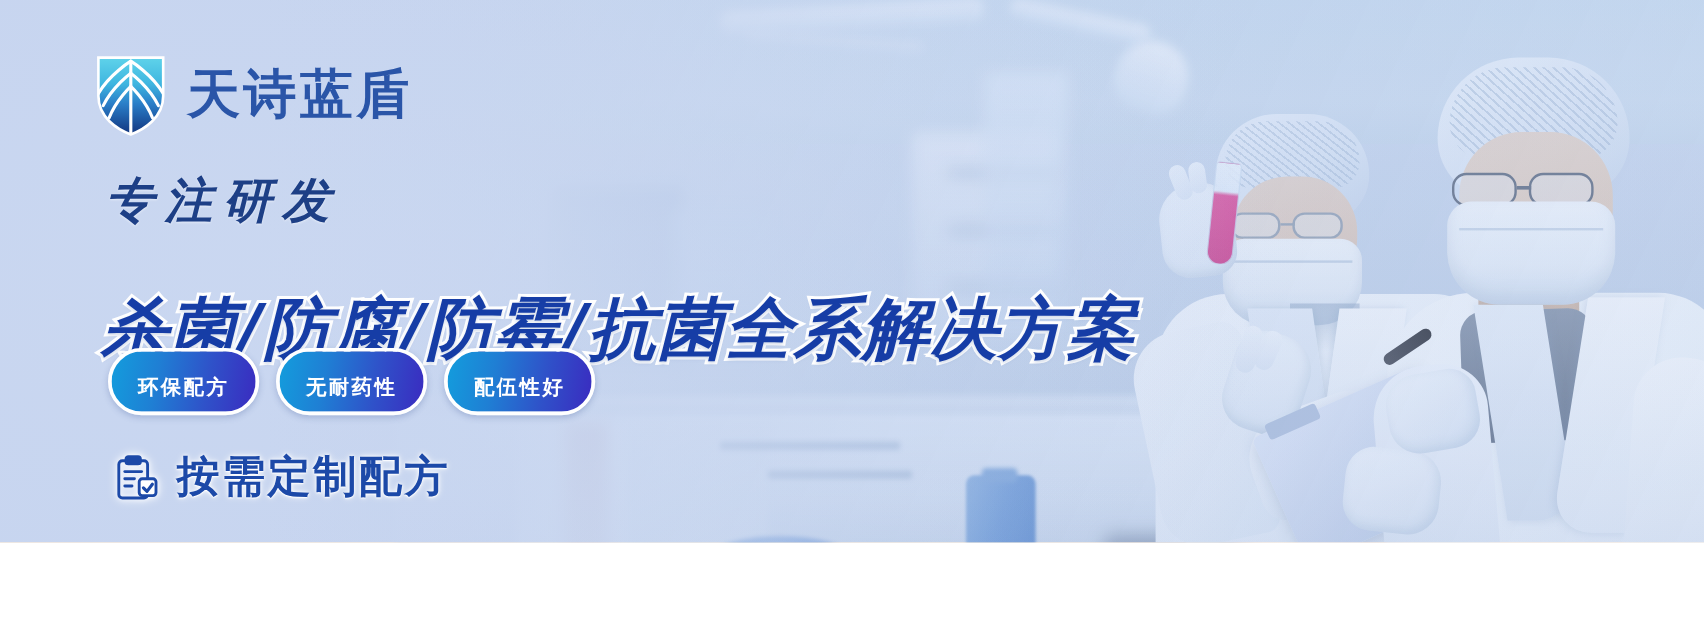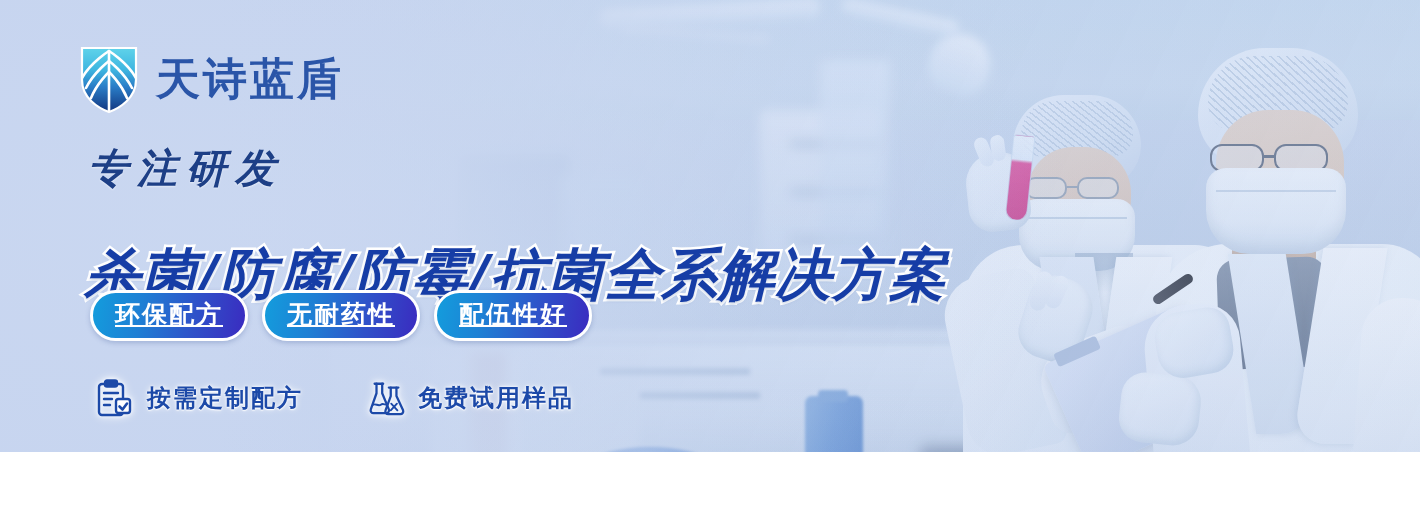--- a/index.html
+++ b/index.html
@@ -359,41 +359,40 @@
     text-shadow:0 2px 3px rgba(120,145,190,.35);
     margin-top:41px;
   }
 
   .pills{
     position:absolute;left:90px;top:290px;
     display:flex;gap:14px;align-items:center;
   }
   .pill{
     position:relative;
-    padding:7px 22px 9px;
+    padding:21px 22px 9px;
     border-radius:999px;
     border:3px solid #ffffff;
     background:linear-gradient(100deg,#139ddd 0%,#1f7fd4 32%,#2f52c9 66%,#3a2bc0 100%);
     color:#ffffff;
-    font-size:25px;font-weight:700;letter-spacing:2px;line-height:1.16;
+    font-size:17px;font-weight:700;letter-spacing:2px;line-height:1.16;
     font-family:"DejaVu Sans","Liberation Sans",sans-serif;
     white-space:nowrap;
     box-shadow:0 2px 5px rgba(60,85,150,.28);
-    text-decoration:underline;
   }
 
   .features{
     position:absolute;left:96px;top:378px;
     display:flex;align-items:center;gap:64px;
   }
   .feature{display:flex;align-items:center;gap:13px;}
   .feat-icon{width:38px;height:40px;display:block;flex:none;
     filter:drop-shadow(0 0 2px rgba(255,255,255,.95)) drop-shadow(0 0 4px rgba(255,255,255,.8));}
   .feat-label{
-    font-size:24px;font-weight:700;letter-spacing:2px;color:#1c49a8;line-height:1;
+    font-size:36px;font-weight:700;letter-spacing:2px;color:#1c49a8;line-height:1;
     font-family:"DejaVu Sans","Liberation Sans",sans-serif;
     text-shadow:0 0 3px #ffffff,0 0 6px rgba(255,255,255,.9),0 1px 1px rgba(255,255,255,.9);
   }
 </style>
 </head>
 <body>
 
 <div class="banner">
 
   <div class="photo">
@@ -538,31 +537,17 @@
             <path d="M8 15 H22"></path>
             <path d="M8 21 H16"></path>
             <path d="M8 27 H14"></path>
             <rect x="20" y="21" width="14" height="14" rx="2.5" fill="#ffffff"></rect>
             <path d="M23.5 28.5 L26.5 31.5 L31 25.5" stroke-width="2.6"></path>
           </g>
         </svg>
         <span class="feat-label">按需定制配方</span>
       </div>
 
-      <div class="feature">
-        <svg class="feat-icon" viewBox="0 0 40 40">
-          <g fill="none" stroke="#1c49a8" stroke-width="2.4" stroke-linejoin="round" stroke-linecap="round">
-            <path d="M8 5 H17"></path>
-            <path d="M10 5 V15 L4 32 A3 3 0 0 0 7 36 H20 A3 3 0 0 0 23 32 L16 15 V5"></path>
-            <path d="M6.5 27 C9 25.5 12 29 14.5 27 C17 25.2 19 27.5 20.8 27" stroke-width="2"></path>
-            <path d="M23 9 H33"></path>
-            <path d="M25 9 V18 L19.5 33 A3 3 0 0 0 22.5 37 H35 A3 3 0 0 0 38 33 L31 18 V9"></path>
-            <path d="M25.5 26 L32 33" stroke-width="2"></path>
-            <path d="M31.5 26 L25 33" stroke-width="2"></path>
-          </g>
-        </svg>
-        <span class="feat-label">免费试用样品</span>
-      </div>
 
     </div>
 
   </div>
 </div>
 
 </body></html>

